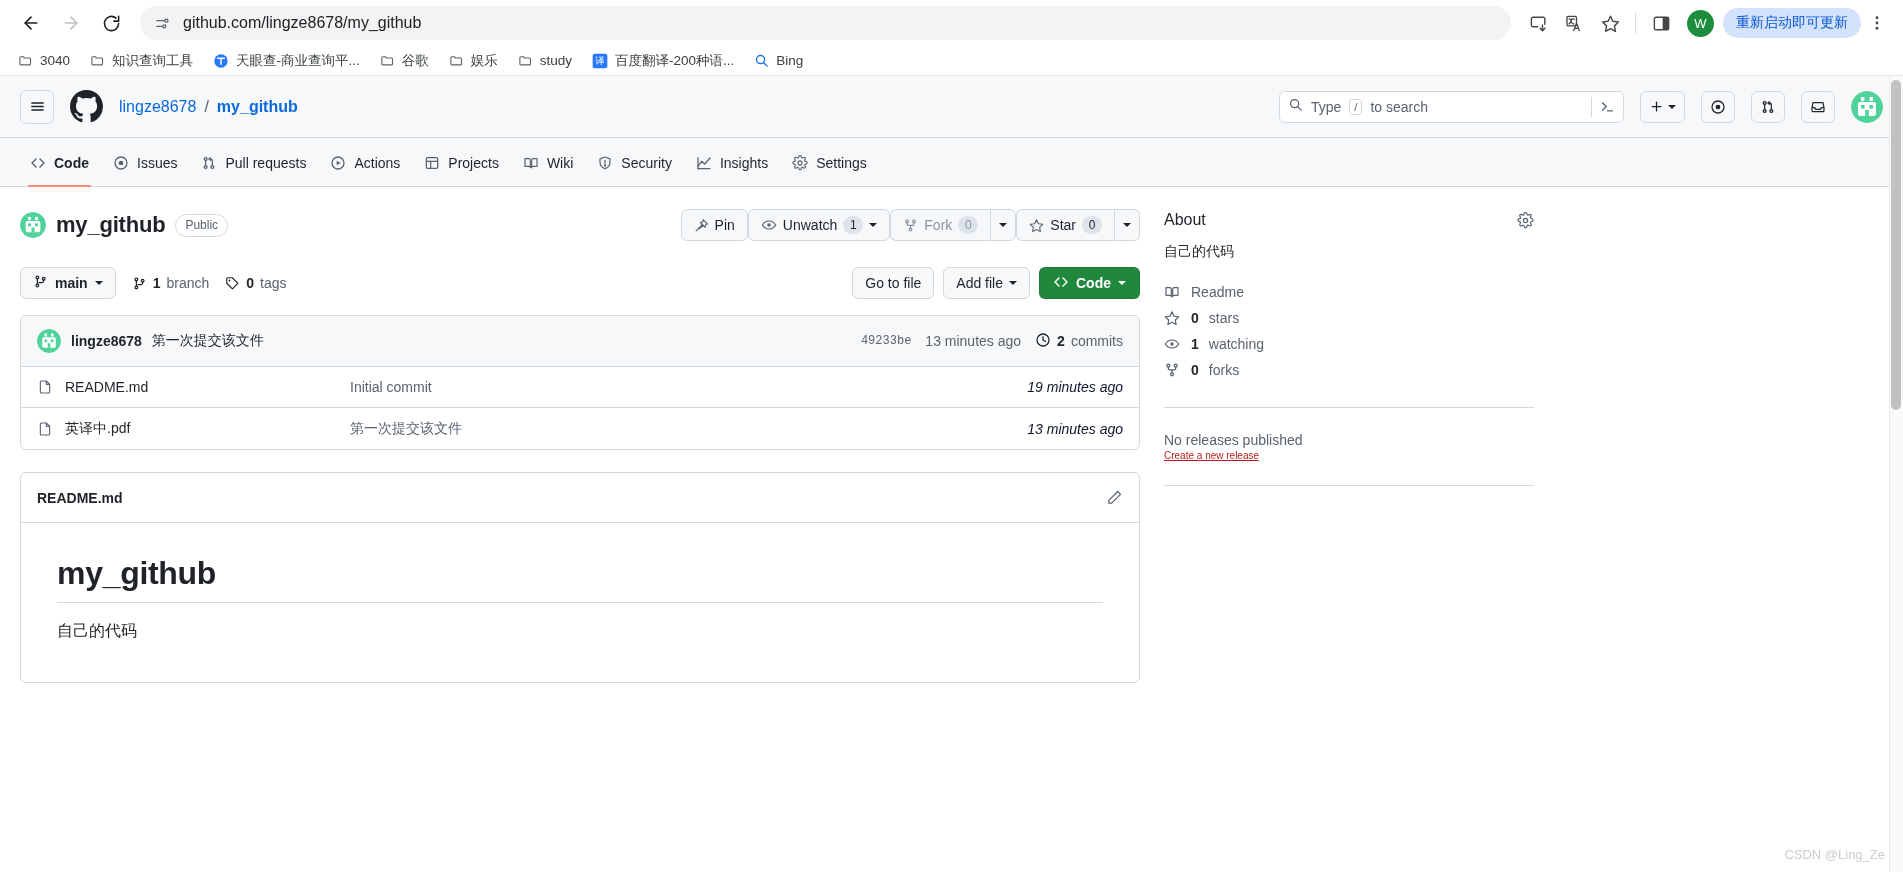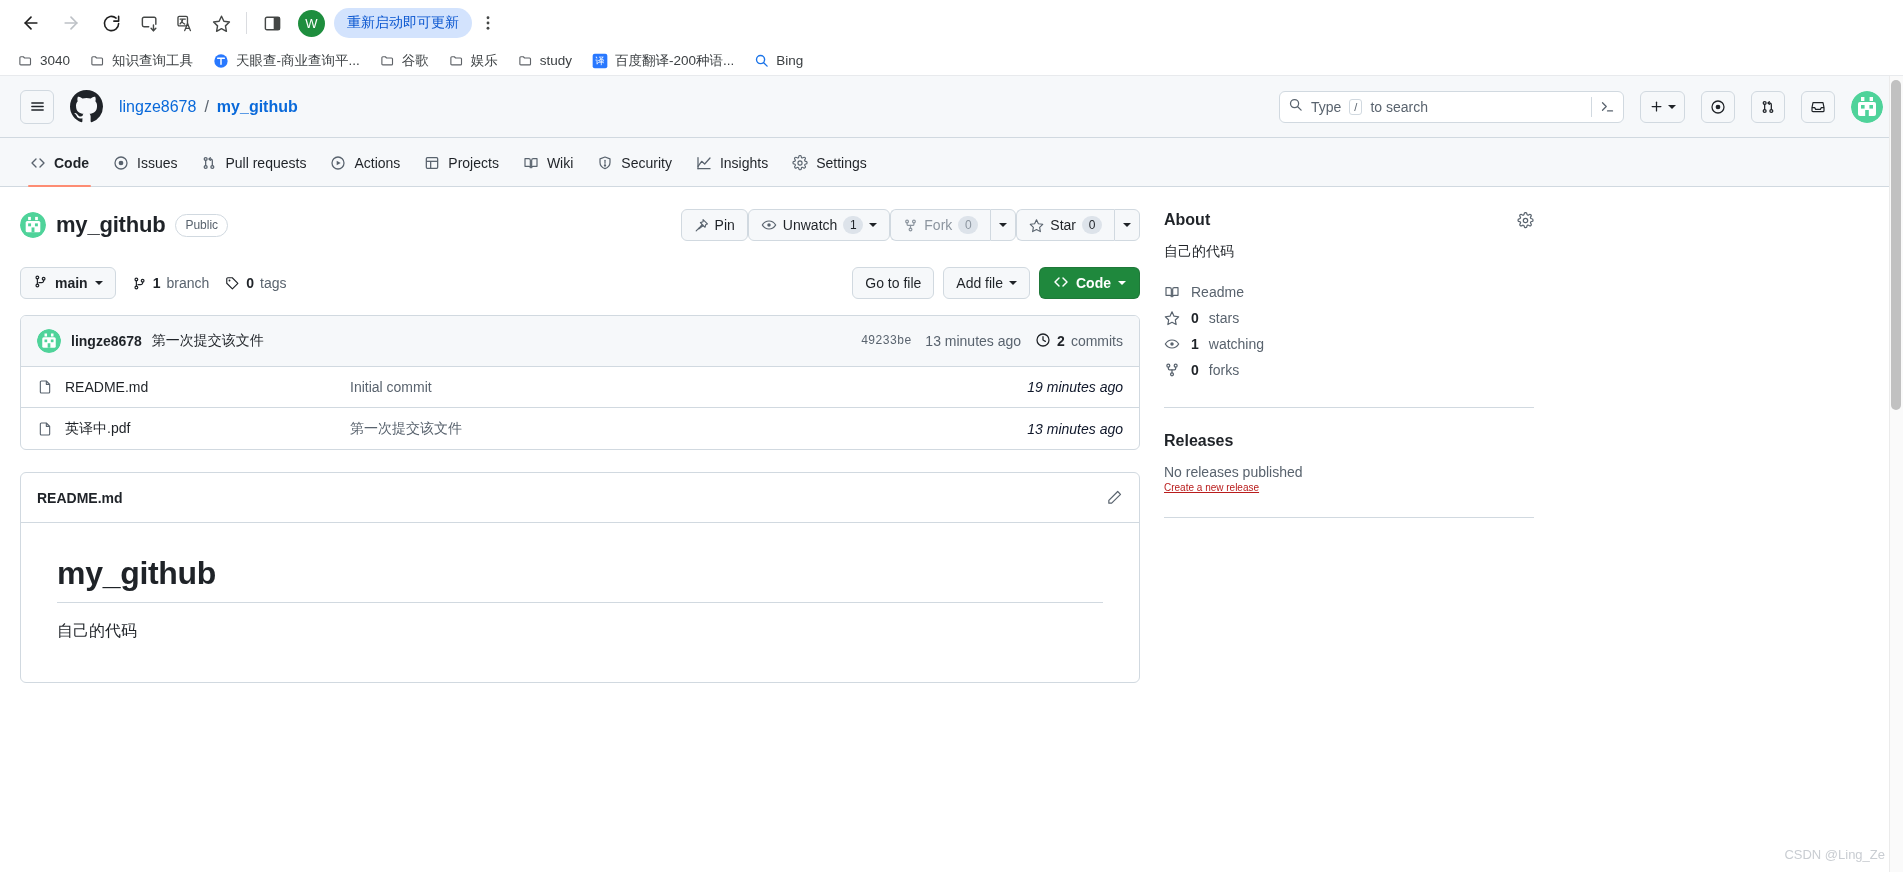--- a/index.html
+++ b/index.html
@@ -388,21 +388,21 @@
   }
   .readme-body p {
     margin: 18px 0 0 0;
     font-size: 16px;
     color:#1f2328;
   }
 
   
   .side-h {
     display:flex; align-items:center;
-    font-size:16px; font-weight:700; color:#1f2328;
+    font-size:16px; font-weight:400; color:#1f2328;
     margin-bottom: 14px;
   }
   .side-h .gear { margin-left:auto; color:#59636e; display:flex; }
   .side-desc { font-size:14px; color:#1f2328; margin-bottom: 18px; }
   .side-item {
     display:flex; align-items:center; gap:10px;
     font-size:14px; color:#59636e;
     padding: 5px 0;
   }
   .side-item .sicon { color:#59636e; display:flex; width:17px; }
@@ -450,20 +450,31 @@
           <polyline points="12 5 19 12 12 19"></polyline>
         </svg>
     </div>
     <div class="nav-btn">
       <svg width="19" height="19" viewBox="0 0 24 24" fill="none" stroke="currentColor" stroke-width="2" stroke-linecap="round" stroke-linejoin="round">
           <path d="M21 12a9 9 0 1 1-3.2-6.9"></path>
           <polyline points="21 3 21 9 15 9"></polyline>
         </svg>
     </div>
 
+    <div class="omnibox">
+      <span class="site-icon">
+        <svg width="17" height="17" viewBox="0 0 24 24" fill="none" stroke="currentColor" stroke-width="1.8" stroke-linecap="round">
+            <line x1="4" y1="8" x2="14" y2="8"></line>
+            <line x1="4" y1="16" x2="11" y2="16"></line>
+            <circle cx="17.5" cy="8" r="2.2"></circle>
+            <circle cx="14.5" cy="16" r="2.2"></circle>
+          </svg>
+      </span>
+      <span class="url-text">github.com/lingze8678/my_github</span>
+    </div>
 
     <div class="toolbar-right">
       <div class="tb-icon">
         <svg width="19" height="19" viewBox="0 0 24 24" fill="none" stroke="currentColor" stroke-width="1.8" stroke-linecap="round" stroke-linejoin="round">
             <path d="M20 13V6a2 2 0 0 0-2-2H5a2 2 0 0 0-2 2v8a2 2 0 0 0 2 2h6"></path>
             <polyline points="17 14 17 21 20 18"></polyline>
             <line x1="17" y1="21" x2="14" y2="18"></line>
           </svg>
       </div>
       <div class="tb-icon">
@@ -985,21 +996,20 @@
             <path d="M6.5 7.7v2.1a2 2 0 0 0 2 2h7a2 2 0 0 0 2-2V7.7"></path>
             <line x1="12" y1="11.8" x2="12" y2="16.3"></line>
           </svg>
         </span>
       <b>0</b>
       <span>forks</span>
     </div>
 
     <div class="side-divider"></div>
 
-    <div class="side-h2">Releases</div>
     <div class="side-note">No releases published</div>
     <div class="side-link">Create a new release</div>
 
     <div class="side-divider"></div>
 
   </div>
 </div>
 
 <div class="scrollbar-track"></div>
 <div class="scrollbar-thumb"></div>

